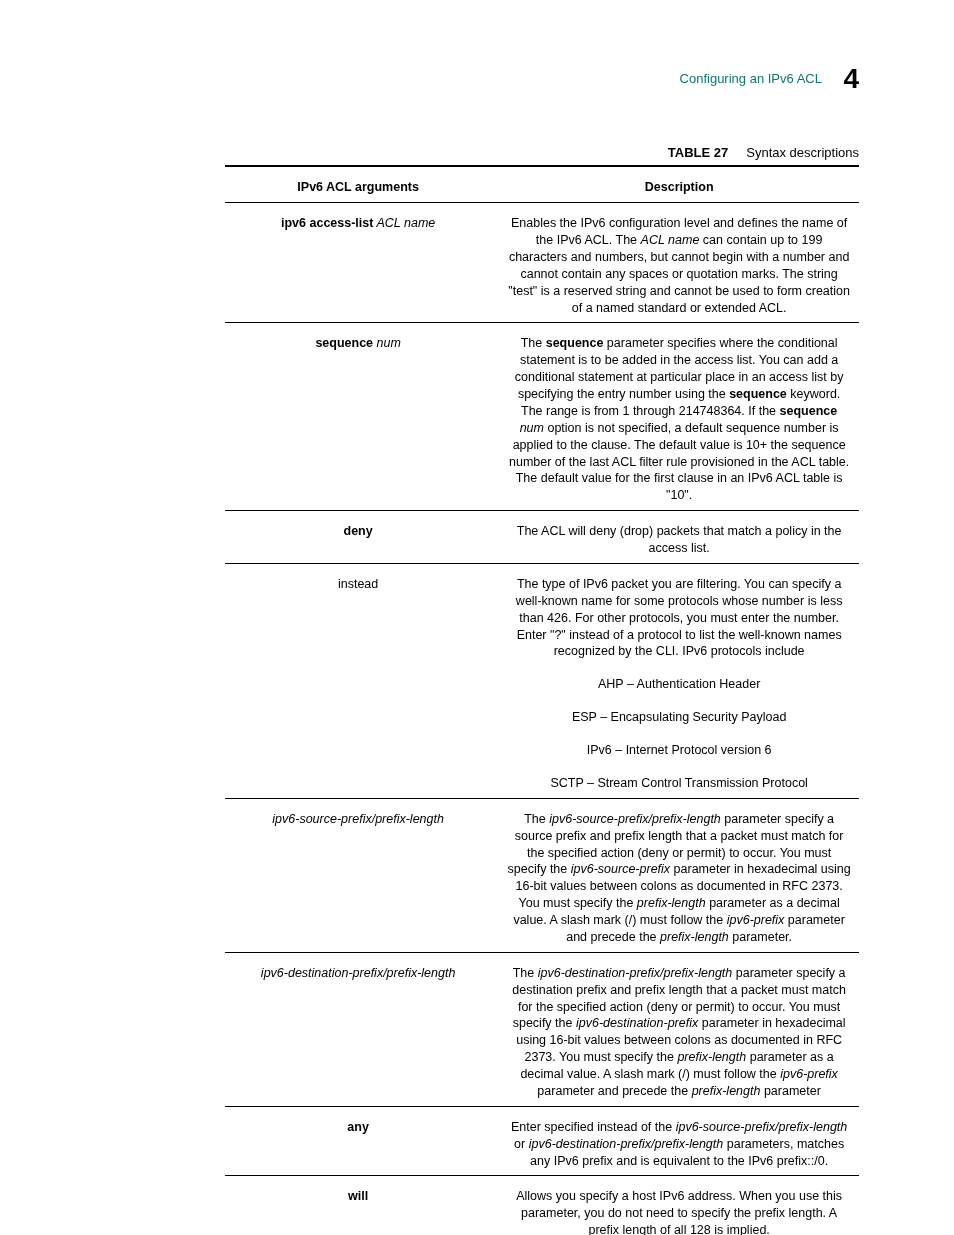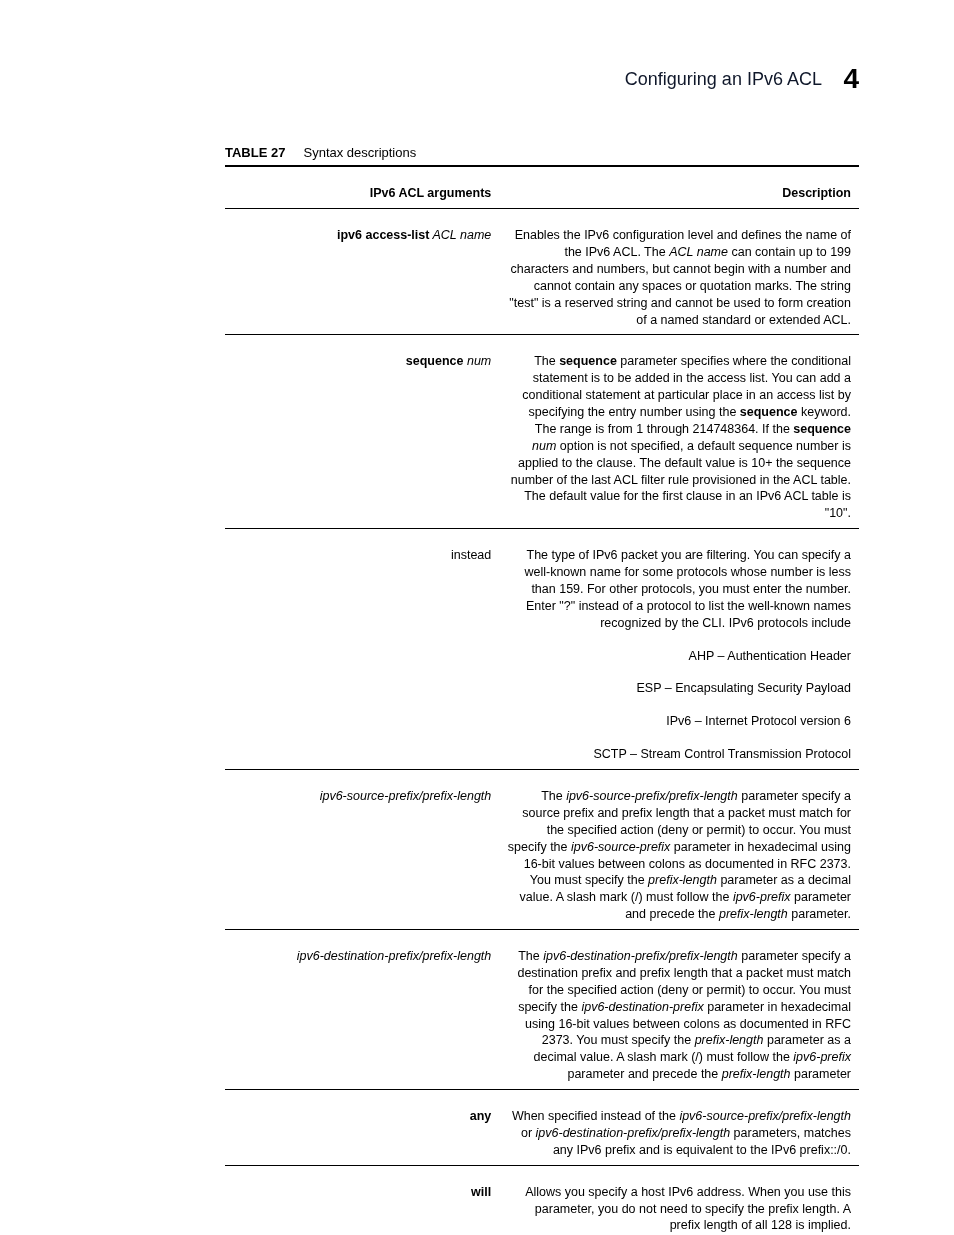--- a/index.html
+++ b/index.html
@@ -16,45 +16,46 @@
     min-height: 1235px;
     box-sizing: border-box;
     padding: 60px 95px 60px 225px;
   }
   .page-header {
     text-align: right;
     margin-bottom: 46px;
   }
   .page-header .title {
     display: inline-block;
-    font-size: 18px;
-    color: #0f172a;
+    font-size: 13px;
+    color: #0f766e;
     vertical-align: middle;
   }
   .page-header .chap {
     display: inline-block;
     font-size: 28px;
     font-weight: bold;
     margin-left: 18px;
     vertical-align: middle;
   }
   .table-caption {
     font-size: 13px;
     margin: 0 0 4px 0;
+    text-align: right;
   }
   .table-caption .tlabel { font-weight: bold; }
   table.syntax {
     width: 100%;
     border-collapse: collapse;
     table-layout: fixed;
   }
   table.syntax th, table.syntax td {
-    text-align: right;
+    text-align: center;
     vertical-align: top;
-    padding: 18px 8px 6px 0;
+    padding: 12px 8px 6px 0;
     word-wrap: break-word;
   }
   table.syntax thead th {
     font-weight: bold;
     font-size: 12.5px;
     border-top: 2px solid #000;
     border-bottom: 1px solid #000;
   }
   table.syntax tbody td {
     border-bottom: 1px solid #000;
@@ -105,25 +106,31 @@
           <span class="b">sequence</span><span class="i"> num</span>
         </td>
         <td class="desc">
           <p>
             <span>The </span><span class="b">sequence</span><span> parameter specifies where the conditional statement is to be added in the access list. You can add a conditional statement at particular place in an access list by specifying the entry number using the </span><span class="b">sequence</span><span> keyword. The range is from 1 through 214748364. If the </span><span class="b">sequence</span><span class="i"> num</span><span> option is not specified, a default sequence number is applied to the clause. The default value is 10+ the sequence number of the last ACL filter rule provisioned in the ACL table. The default value for the first clause in an IPv6 ACL table is "10".</span>
           </p>
         </td>
       </tr>
 
 
+      <tr>
+        <td><span class="b">deny</span></td>
+        <td class="desc">
+            <p>The ACL will deny (drop) packets that match a policy in the access list.</p>
+          </td>
+      </tr>
 
       <tr>
         <td><span>instead</span></td>
         <td class="desc">
-          <p>The type of IPv6 packet you are filtering. You can specify a well-known name for some protocols whose number is less than 159. For other protocols, you must enter the number. Enter "?" instead of a protocol to list the well-known names recognized by the CLI. IPv6 protocols include</p>
+          <p>The type of IPv6 packet you are filtering. You can specify a well-known name for some protocols whose number is less than 426. For other protocols, you must enter the number. Enter "?" instead of a protocol to list the well-known names recognized by the CLI. IPv6 protocols include</p>
           <p class="pline">AHP – Authentication Header</p>
           <p class="pline">ESP – Encapsulating Security Payload</p>
           <p class="pline">IPv6 – Internet Protocol version 6</p>
           <p class="pline">SCTP – Stream Control Transmission Protocol</p>
         </td>
       </tr>
 
       <tr>
         <td><span class="i">ipv6-source-prefix/prefix-length</span></td>
         <td class="desc">
@@ -139,21 +146,21 @@
           <p>
             <span>The </span><span class="i">ipv6-destination-prefix/prefix-length</span><span> parameter specify a destination prefix and prefix length that a packet must match for the specified action (deny or permit) to occur. You must specify the </span><span class="i">ipv6-destination-prefix</span><span> parameter in hexadecimal using 16-bit values between colons as documented in RFC 2373. You must specify the </span><span class="i">prefix-length</span><span> parameter as a decimal value. A slash mark (/) must follow the </span><span class="i">ipv6-prefix</span><span> parameter and precede the </span><span class="i">prefix-length</span><span> parameter</span>
           </p>
         </td>
       </tr>
 
       <tr>
         <td><span class="b">any</span></td>
         <td class="desc">
           <p>
-            <span>When specified instead of the </span><span class="i">ipv6-source-prefix/prefix-length</span><span> or </span><span class="i">ipv6-destination-prefix/prefix-length</span><span> parameters, matches any IPv6 prefix and is equivalent to the IPv6 prefix::/0.</span>
+            <span>Enter specified instead of the </span><span class="i">ipv6-source-prefix/prefix-length</span><span> or </span><span class="i">ipv6-destination-prefix/prefix-length</span><span> parameters, matches any IPv6 prefix and is equivalent to the IPv6 prefix::/0.</span>
           </p>
         </td>
       </tr>
 
       <tr>
         <td><span class="b">will</span></td>
         <td class="desc" style="border-bottom:none;">
             <p>Allows you specify a host IPv6 address. When you use this parameter, you do not need to specify the prefix length. A prefix length of all 128 is implied.</p>
           </td>
       </tr>

